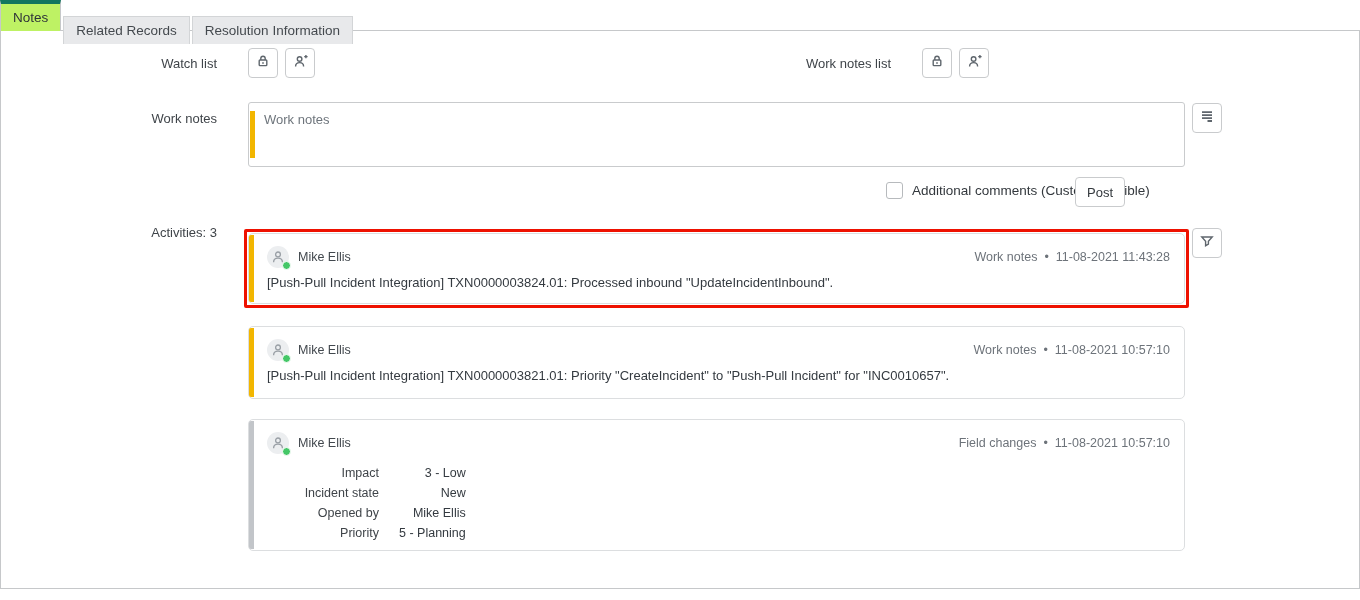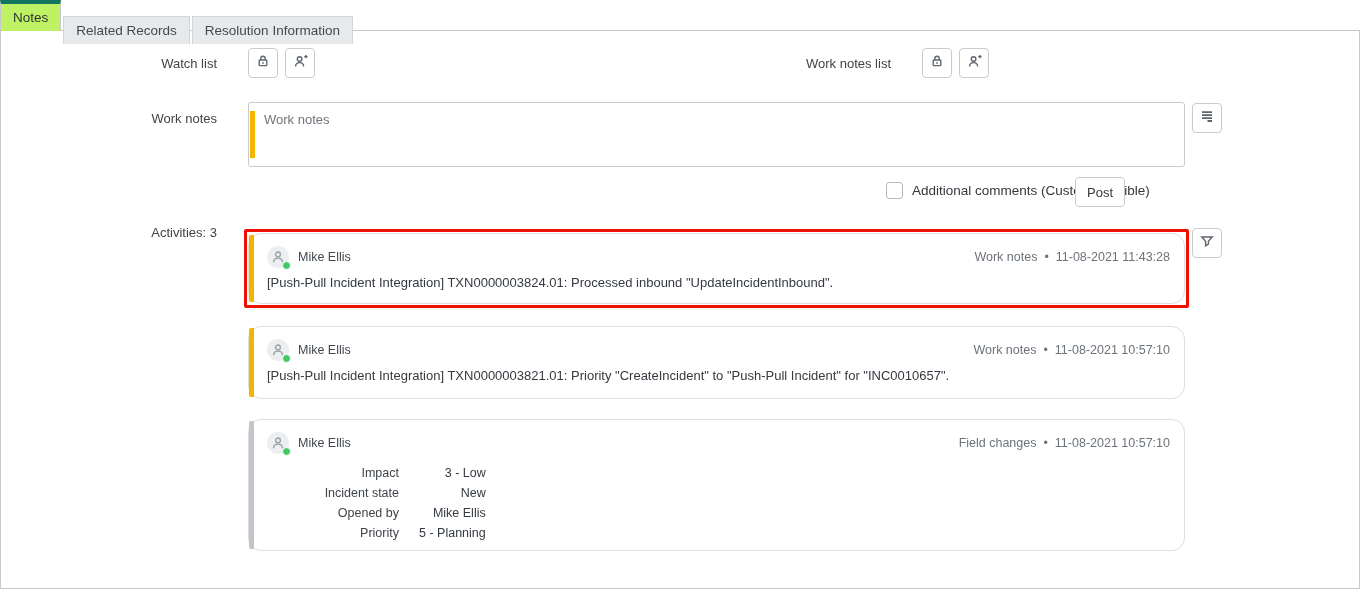--- a/index.html
+++ b/index.html
@@ -34,37 +34,37 @@
 
   
   .checkbox { position:absolute; left:885px; top:151px; width:17px; height:17px; border:1px solid #b7babd;
               border-radius:3px; background:#fff; cursor:pointer; }
   .chk-label { position:absolute; left:911px; top:152px; font-size:13.5px; color:#33383d; }
   .post-btn { position:absolute; left:1074px; top:146px; height:30px; padding:0 11px; background:#fff;
               border:1px solid #c9cbcd; border-radius:4px; font-size:13px; color:#33383d;
               font-family:"Liberation Sans", sans-serif; cursor:pointer; }
 
   
-  .card { position:absolute; left:247px; width:937px; background:#fff; border:1px solid #dcdee0; border-radius:13px; }
+  .card { position:absolute; left:247px; width:937px; background:#fff; border:1px solid #dcdee0; border-radius:5px; }
   .accent-bar { position:absolute; left:0; top:1px; bottom:1px; width:5px; border-radius:2px 0 0 2px; }
   .card-head { position:absolute; left:18px; right:14px; top:11px; height:24px; display:flex;
                align-items:center; justify-content:space-between; }
   .who { display:flex; align-items:center; gap:9px; }
   .avatar { position:relative; width:22px; height:22px; border-radius:50%; background:#eceef0; flex:0 0 auto; }
   .avatar svg { position:absolute; left:3px; top:3px; }
   .presence { position:absolute; right:-2px; bottom:-2px; width:9px; height:9px; border-radius:50%;
               background:#44c767; border:1.5px solid #fff; }
   .author { font-size:12.5px; color:#42484e; }
   .meta { font-size:12.5px; color:#6d737a; display:flex; align-items:center; gap:7px; white-space:nowrap; }
   .msg { position:absolute; left:18px; right:14px; top:41px; font-size:13px; color:#343a40; }
 
   .highlight-frame { position:absolute; left:-5px; right:-5px; top:-5px; bottom:-5px;
                      border:3px solid #ee1100; border-radius:2px; pointer-events:none; }
 
-  .fields { position:absolute; left:20px; top:46px; font-size:12.5px; color:#3b4147;
+  .fields { position:absolute; left:0; top:46px; font-size:12.5px; color:#3b4147;
             display:grid; grid-template-columns:130px auto; column-gap:20px; row-gap:6px; }
   .f-label { text-align:right; color:#3f4449; }
   .f-value { text-align:right; color:#343a40; }
 </style>
 </head>
 <body>
 
 <div class="viewport">
 
   <div class="tabs">

